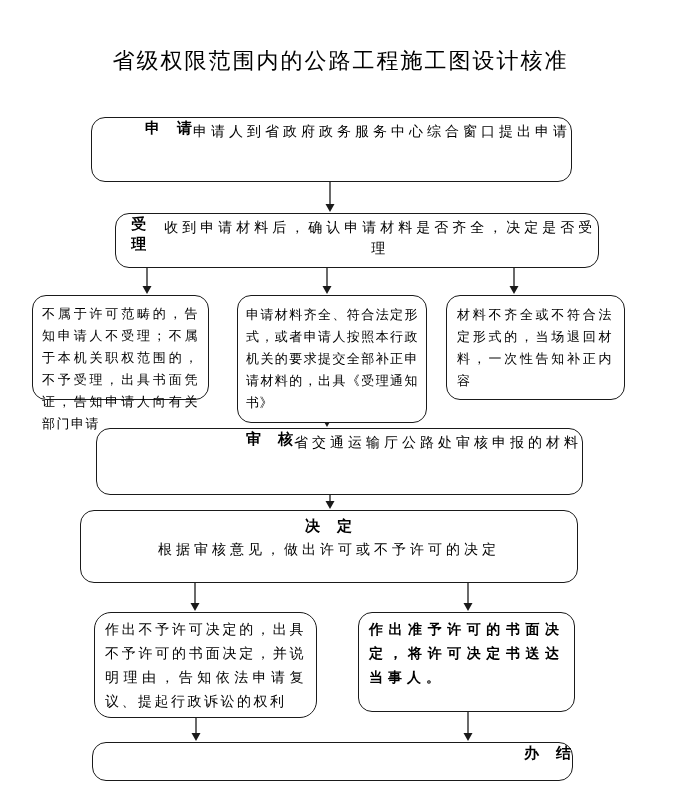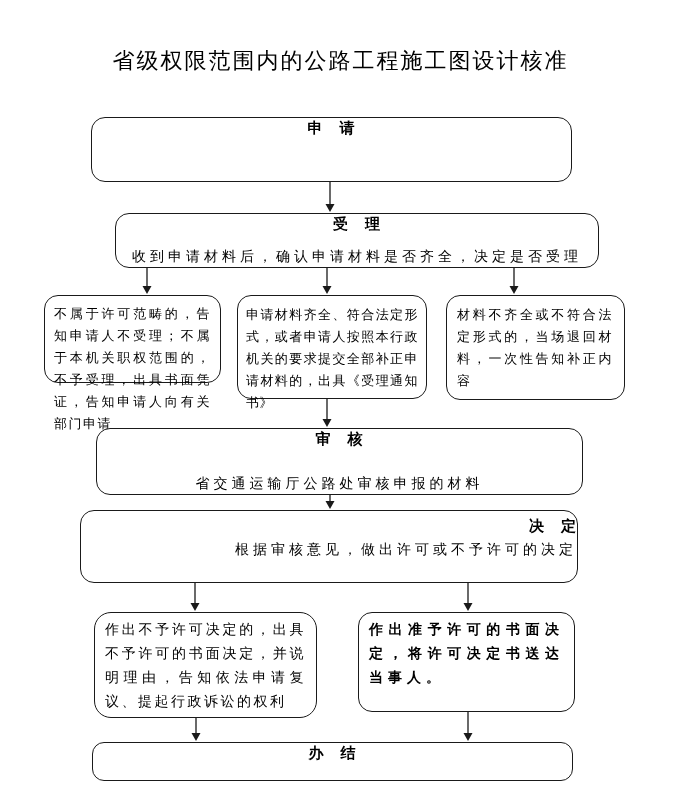--- a/index.html
+++ b/index.html
@@ -10,33 +10,33 @@
   }
   #connectors { position:absolute; left:0; top:0; width:681px; height:803px; }
   .page-title {
     position:absolute; left:0; top:46px; width:681px;
     text-align:center; font-size:22px; font-weight:normal; letter-spacing:2px;
   }
   .node {
     position:absolute; box-sizing:border-box; background:#fff;
     border:1.4px solid #1a1a1a; border-radius:14px;
   }
-  .v-center { display:flex; flex-direction:column; justify-content:space-between; }
+  .v-center { display:flex; flex-direction:row; justify-content:flex-end; }
   .t-center { text-align:center; }
   .hdr { font-size:15px; font-weight:bold; letter-spacing:1px; line-height:20px; }
   .bd  { font-size:14px; letter-spacing:4px; line-height:21px; margin-top:3px; }
   .jtext { text-align:justify; }
   
   .n-bleft  { padding:7px 9px;  font-size:13px; line-height:22px; letter-spacing:1.5px; }
   .n-bmid   { padding:8px 8px;  font-size:13px; line-height:22px; letter-spacing:0.5px; }
   .n-bright { padding:8px 10px; font-size:13px; line-height:22px; letter-spacing:2.5px; }
   
   .n-deny   { padding:5px 10px; font-size:14px; line-height:24px; letter-spacing:2.5px;border-radius:17px; }
   .n-grant  { padding:5px 10px; font-size:14px; line-height:24px; letter-spacing:5px;font-weight:bold; }
-  .n-decide { padding-top:5px;text-align:right; }
+  .n-decide { padding-top:5px; }
   .conn-line { stroke:#1a1a1a; stroke-width:1.3px; }
   .conn-head { fill:#1a1a1a; }
 </style>
 </head>
 <body>
 
 <div id="canvas">
 
   <div class="page-title">省级权限范围内的公路工程施工图设计核准</div>
 
@@ -68,32 +68,33 @@
 
     <line class="conn-line" x1="196" y1="718" x2="196" y2="734"></line>
     <polygon class="conn-head" points="191.5,733 200.5,733 196,741"></polygon>
 
     <line class="conn-line" x1="468" y1="712" x2="468" y2="734"></line>
     <polygon class="conn-head" points="463.5,733 472.5,733 468,741"></polygon>
   </svg>
 
   <div class="node v-center t-center" style="left:91px; top:117px; width:481px; height:65px;">
     <div class="hdr">申　请</div>
+    <div class="bd">申请人到省政府政务服务中心综合窗口提出申请</div>
   </div>
 
   <div class="node v-center t-center" style="left:91px; top:213px; width:484px; height:55px;margin-left:24px;">
     <div class="hdr">受　理</div>
     <div class="bd">收到申请材料后，确认申请材料是否齐全，决定是否受理</div>
   </div>
 
-  <div class="node n-bleft" style="left:44px; top:295px; width:177px; height:88px;">
+  <div class="node n-bleft" style="left:32px; top:295px; width:177px; height:105px;">
     <div class="jtext">不属于许可范畴的，告知申请人不受理；不属于本机关职权范围的，不予受理，出具书面凭证，告知申请人向有关部门申请</div>
   </div>
 
-  <div class="node n-bmid" style="left:237px; top:295px; width:190px; height:104px;">
+  <div class="node n-bmid" style="left:237px; top:295px; width:190px; height:128px;">
     <div class="jtext">申请材料齐全、符合法定形式，或者申请人按照本行政机关的要求提交全部补正申请材料的，出具《受理通知书》</div>
   </div>
 
   <div class="node n-bright" style="left:446px; top:295px; width:179px; height:105px;">
     <div class="jtext">材料不齐全或不符合法定形式的，当场退回材料，一次性告知补正内容</div>
   </div>
 
   <div class="node v-center t-center" style="left:96px; top:428px; width:487px; height:67px;">
     <div class="hdr">审　核</div>
     <div class="bd">省交通运输厅公路处审核申报的材料</div>
@@ -105,17 +106,17 @@
   </div>
 
   <div class="node n-deny" style="left:94px; top:612px; width:223px; height:106px;">
     <div class="jtext">作出不予许可决定的，出具不予许可的书面决定，并说明理由，告知依法申请复议、提起行政诉讼的权利</div>
   </div>
 
   <div class="node n-grant" style="left:358px; top:612px; width:217px; height:100px;">
     <div class="jtext">作出准予许可的书面决定，将许可决定书送达当事人。</div>
   </div>
 
-  <div class="node v-center t-center" style="left:92px; top:742px; width:481px; height:39px;border-radius:12px;">
+  <div class="node v-center t-center" style="left:92px; top:742px; width:481px; height:39px;">
     <div class="hdr">办　结</div>
   </div>
 
 </div>
 
 </body></html>

